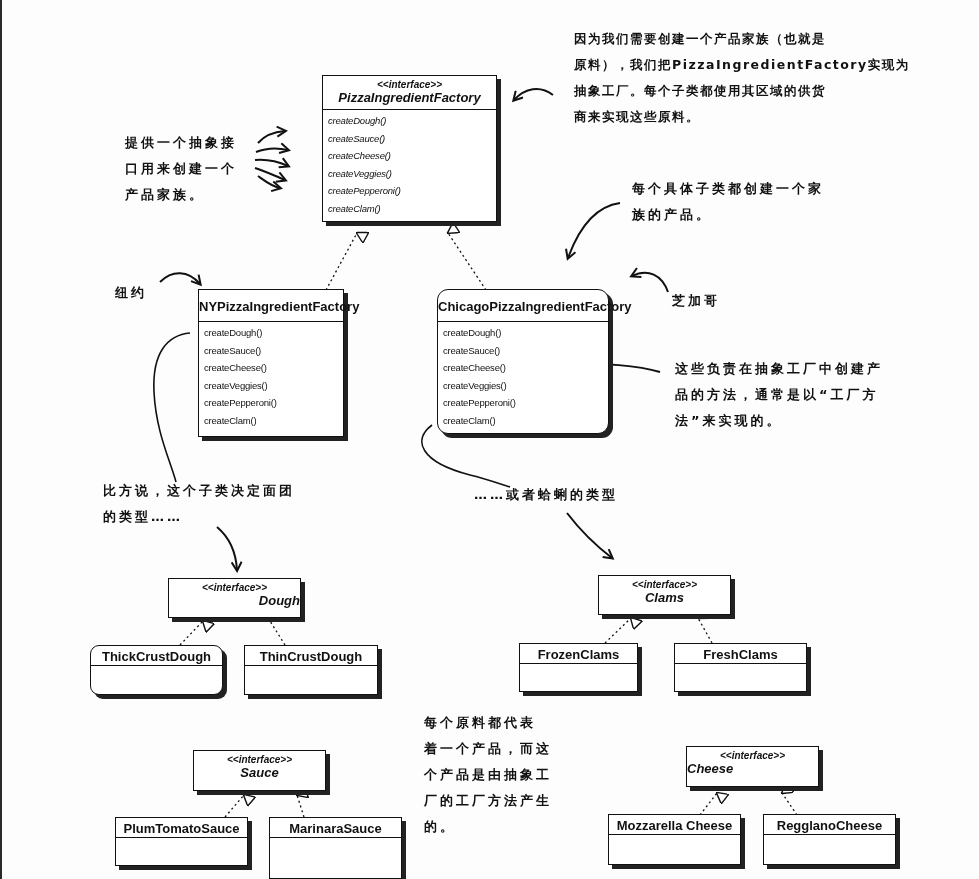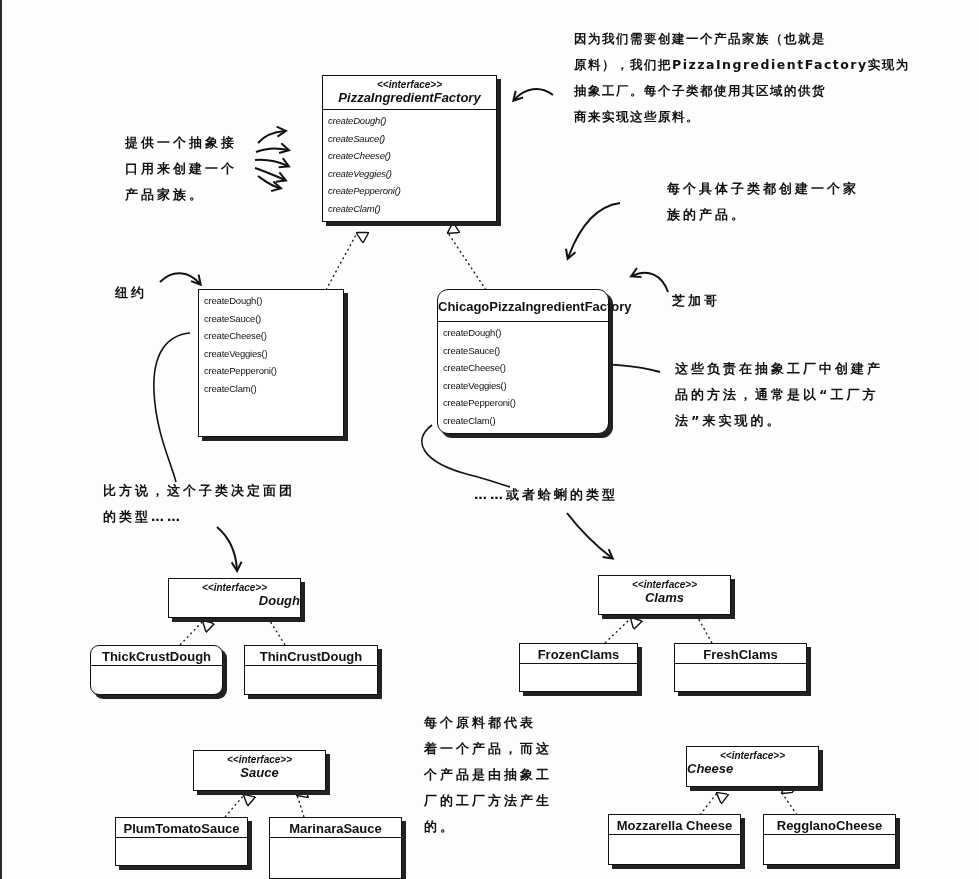--- a/index.html
+++ b/index.html
@@ -91,20 +91,23 @@
     <div class="m it">createDough()</div>
     <div class="m it">createSauce()</div>
     <div class="m it">createCheese()</div>
     <div class="m it">createVeggies()</div>
     <div class="m it">createPepperoni()</div>
     <div class="m it">createClam()</div>
   </div>
 </div>
 
 <div class="uml" style="left:198px; top:289px; width:146px; height:148px;">
+  <div class="hdr" style="height:32px; line-height:32px;">
+    <span class="name">NYPizzaIngredientFactory</span>
+  </div>
   <div class="methods" style="padding-top:2px;">
     <div class="m">createDough()</div>
     <div class="m">createSauce()</div>
     <div class="m">createCheese()</div>
     <div class="m">createVeggies()</div>
     <div class="m">createPepperoni()</div>
     <div class="m">createClam()</div>
   </div>
 </div>
 
@@ -166,21 +169,21 @@
   <div class="hdr" style="height:20px; line-height:20px;"><span class="name">RegglanoCheese</span></div>
 </div>
 
 <div class="note" style="left:574px; top:26px; font-size:12.5px; letter-spacing:1.5px;">因为我们需要创建一个产品家族（也就是
 原料），我们把PizzaIngredientFactory实现为
 抽象工厂。每个子类都使用其区域的供货
 商来实现这些原料。</div>
 <div class="note" style="left:125px; top:130px;">提供一个抽象接
 口用来创建一个
 产品家族。</div>
-<div class="note" style="left:632px; top:176px;margin-left:35px;">每个具体子类都创建一个家
+<div class="note" style="left:632px; top:176px;">每个具体子类都创建一个家
 族的产品。</div>
 <div class="note" style="left:115px; top:280px;">纽约</div>
 <div class="note" style="left:672px; top:288px;">芝加哥</div>
 <div class="note" style="left:675px; top:356px;">这些负责在抽象工厂中创建产
 品的方法，通常是以“工厂方
 法”来实现的。</div>
 <div class="note" style="left:103px; top:478px;">比方说，这个子类决定面团
 的类型……</div>
 <div class="note" style="left:474px; top:482px;">……或者蛤蜊的类型</div>
 <div class="note" style="left:424px; top:710px;">每个原料都代表

